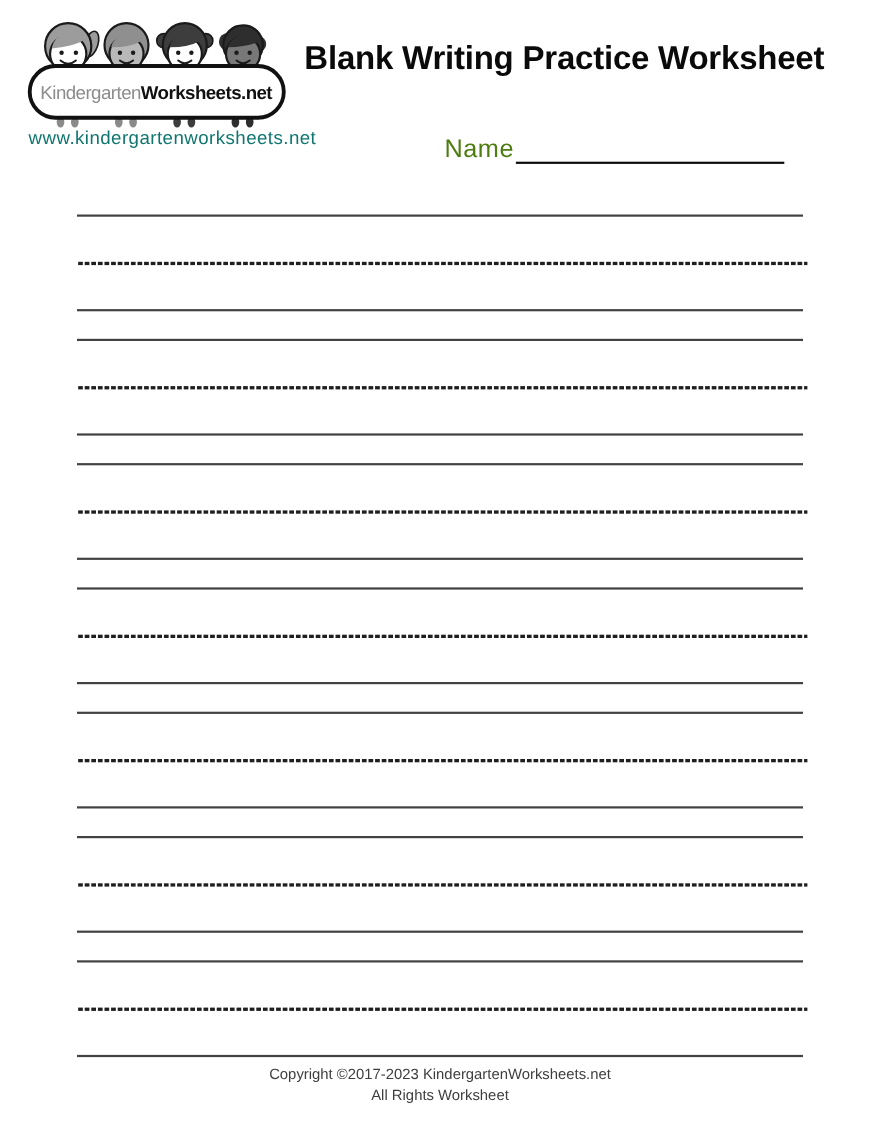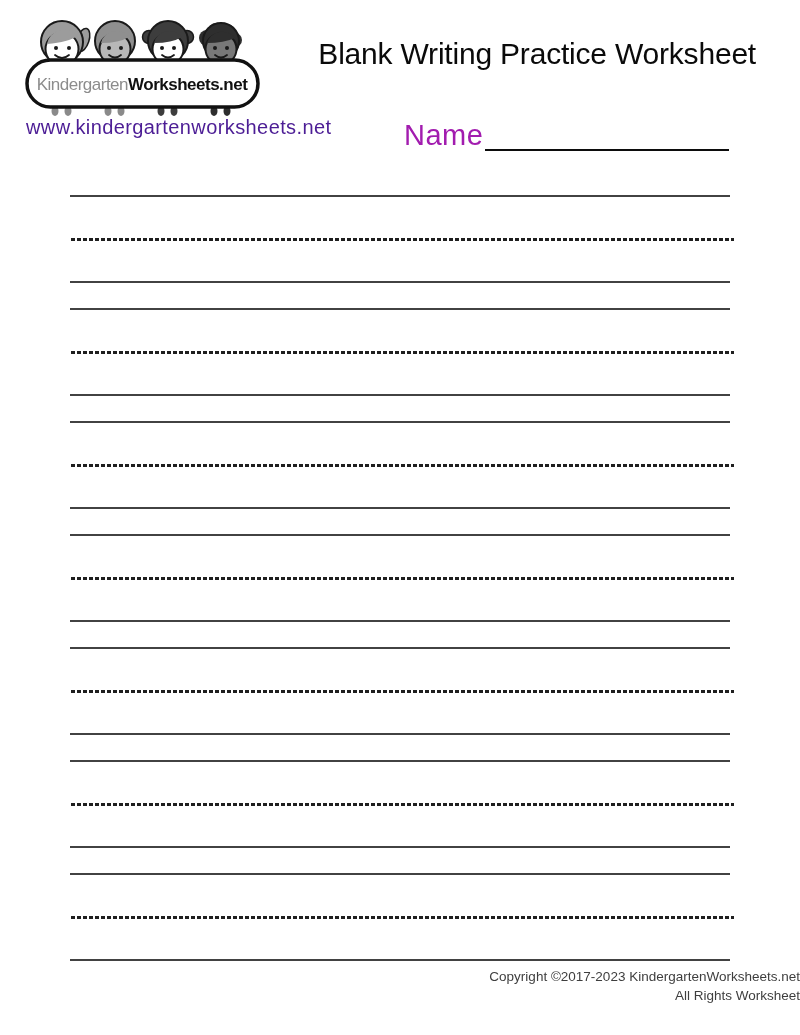--- a/index.html
+++ b/index.html
@@ -7,32 +7,32 @@
   body { font-family:"Liberation Sans", sans-serif; }
   .page {
     position:relative; width:800px; height:1035px; margin:0 auto;
     background:#ffffff; overflow:hidden;
   }
 
   
   .logo-svg { position:absolute; left:24px; top:10px; }
   .website-url {
     position:absolute; left:26px; top:116px; width:240px;
-    font-size:20px; letter-spacing:0.4px; color:#4c1d95;
+    font-size:17px; letter-spacing:0.4px; color:#0f766e;
   }
 
   
   .title {
     position:absolute; left:270px; top:37px; width:486px;
-    text-align:right; font-size:30px; letter-spacing:-0.2px;
-    color:#0a0a0a; white-space:nowrap;
+    text-align:center; font-size:30px; letter-spacing:-0.2px;
+    color:#0a0a0a; white-space:nowrap;font-weight:bold;
   }
   .name-row {
     position:absolute; left:404px; top:119px;
-    font-size:29px; color:#a21caf; letter-spacing:0.5px; white-space:nowrap;
+    font-size:23px; color:#4d7c0f; letter-spacing:0.5px; white-space:nowrap;
   }
   .name-underline {
     display:inline-block; width:244px; height:30px;
     border-bottom:2.5px solid #0c0c0c; vertical-align:-6px; margin-left:2px;
   }
 
   
   .writing-lines { position:absolute; left:70px; top:195px; width:660px; }
   .line-group { position:relative; height:88px; margin-bottom:25px; }
   .line-group:last-child { margin-bottom:0; }
@@ -45,21 +45,21 @@
     height:3px; left:1px; right:-4px;
     background-image:linear-gradient(to right,
       var(--dashed-line-color,#1f1f1f) 0, var(--dashed-line-color,#1f1f1f) 4px,
       transparent 4px, transparent 6px);
     background-size:6px 3px; background-repeat:repeat-x;
   }
 
   
   .footer {
     position:absolute; left:0; top:967px; width:800px;
-    text-align:right; font-size:13.5px; line-height:19px; color:#3e3e3e;
+    text-align:center; font-size:13.5px; line-height:19px; color:#3e3e3e;
   }
 </style>
 </head>
 <body>
 
 <div class="page">
 
   <svg class="logo-svg" width="238" height="108" viewBox="0 0 238 108">
 
     <g>

